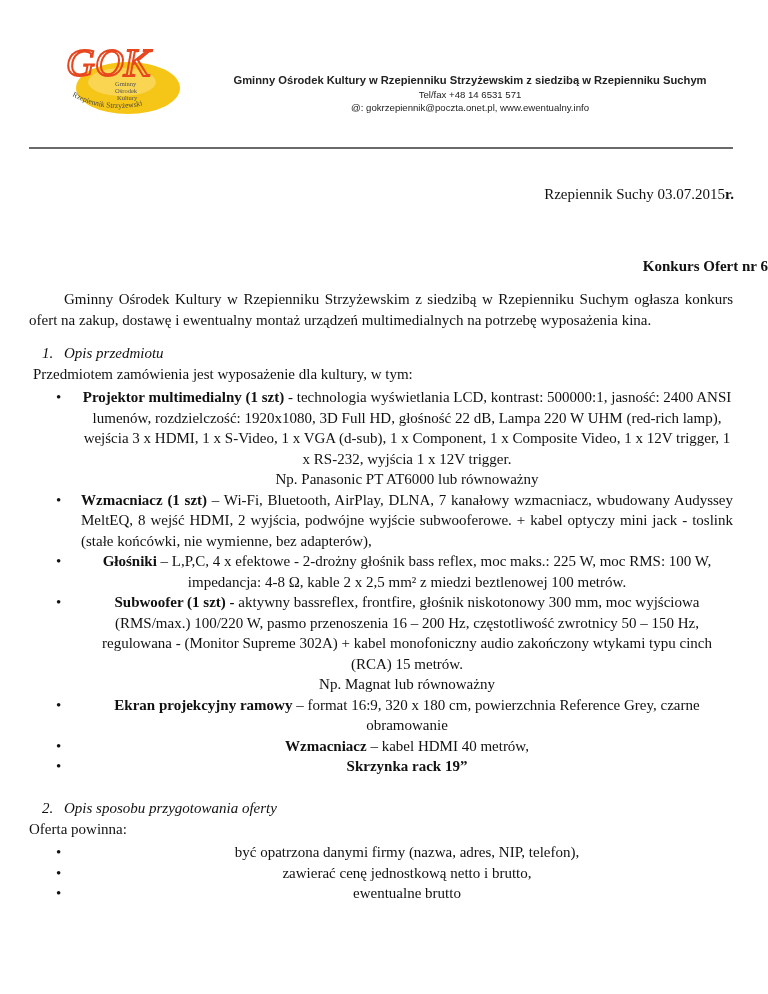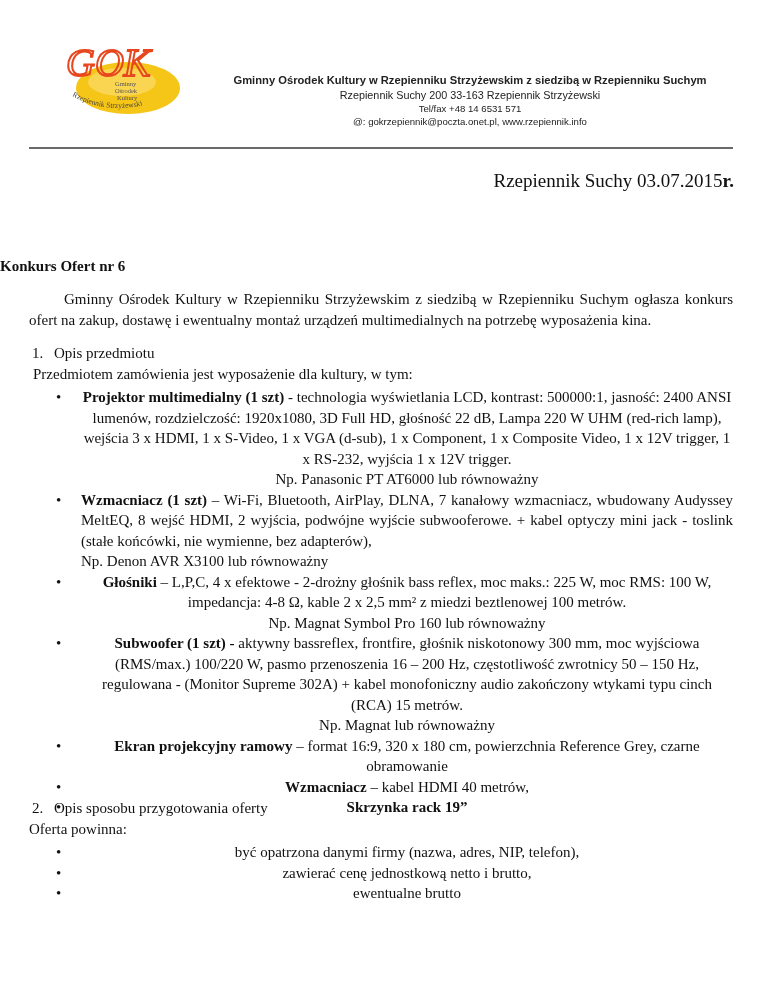--- a/index.html
+++ b/index.html
@@ -8,25 +8,25 @@
 
   
   .logo { position:absolute; left:60px; top:38px; width:130px; height:90px; }
   .letterhead { position:absolute; left:200px; top:73px; width:540px; text-align:center; font-family:"Liberation Sans", sans-serif; color:#222; }
   .letterhead .org { font-weight:bold; font-size:11.2px; line-height:15px; }
   .letterhead .l2 { font-size:10.8px; line-height:14px; }
   .letterhead .l3 { font-size:9.6px; line-height:13px; }
   .rule { position:absolute; left:29px; top:147px; width:704px; height:2px; background:#6a6a6a; }
 
   
-  .date { position:absolute; right:34px; top:170px; font-size:19px; }
-  .title { position:absolute; left:0; width:768px; top:258px; text-align:left; font-weight:bold; font-size:15px; }
+  .date { position:absolute; right:34px; top:186px; font-size:15px; }
+  .title { position:absolute; left:0; width:768px; top:258px; text-align:right; font-weight:bold; font-size:15px; }
   .intro { position:absolute; left:29px; top:289px; width:704px; font-size:15px; line-height:21px; text-align:justify; }
   .intro .indent { display:inline-block; width:35px; }
-  .sec-head { position:absolute; left:32px; font-size:15px; }
+  .sec-head { position:absolute; left:42px; font-size:15px;font-style:italic; }
   .sec-head .num { display:inline-block; width:22px; }
   .plain { position:absolute; left:33px; font-size:15px; }
 
   .items { position:absolute; left:42px; width:691px; font-size:15px; line-height:20.5px; }
   .item { position:relative; padding-left:39px; margin:0; }
   .item .bullet { position:absolute; left:14px; top:0; }
   .item .txt { text-align:center; }
   .item .txt.just { text-align:justify; }
   .b { font-weight:bold; }
   .np { display:block;font-family:Liberation Serif, serif; }
@@ -42,47 +42,46 @@
     <text x="55" y="48" font-family="Liberation Serif, serif" font-size="6.5" fill="#555">Gminny</text>
     <text x="55" y="55" font-family="Liberation Serif, serif" font-size="6.5" fill="#555">Ośrodek</text>
     <text x="57" y="62" font-family="Liberation Serif, serif" font-size="6.5" fill="#555">Kultury</text>
     <path id="arcpath" d="M12,58 Q55,82 112,58" fill="none"></path>
     <text font-family="Liberation Serif, serif" font-size="7.5" fill="#444"><textPath href="#arcpath">Rzepiennik Strzyżewski</textPath></text>
   </svg>
 </div>
 
 <div class="letterhead">
   <div class="org">Gminny Ośrodek Kultury w Rzepienniku Strzyżewskim z siedzibą w Rzepienniku Suchym</div>
-  <div class="l2">Rzepiennik Suchy 200 33-163 Rzepiennik Strzyżewski</div>
   <div class="l3">Tel/fax +48 14 6531 571</div>
-  <div class="l3">@: gokrzepiennik@poczta.onet.pl, www.rzepiennik.info</div>
+  <div class="l3">@: gokrzepiennik@poczta.onet.pl, www.ewentualny.info</div>
 </div>
 <div class="rule"></div>
 
 <div class="date serif"><span>Rzepiennik Suchy 03.07.2015</span><span class="b">r.</span></div>
 
 <div class="title serif">Konkurs Ofert nr 6</div>
 
 <div class="intro serif"><span class="indent"></span><span>Gminny Ośrodek Kultury w Rzepienniku Strzyżewskim z siedzibą w Rzepienniku Suchym ogłasza konkurs ofert na zakup, dostawę i ewentualny montaż urządzeń multimedialnych na potrzebę wyposażenia kina.</span></div>
 
 <div class="sec-head serif" style="top:345px;"><span class="num">1.</span><span>Opis przedmiotu</span></div>
 <div class="plain serif" style="top:366px;">Przedmiotem zamówienia jest wyposażenie dla kultury, w tym:</div>
 
 <div class="items serif" style="top:387px;">
   <div class="item">
     <span class="bullet">•</span>
     <div class="txt"><span class="b">Projektor multimedialny (1 szt)</span><span> - technologia wyświetlania LCD, kontrast: 500000:1,  jasność: 2400 ANSI lumenów, rozdzielczość: 1920x1080, 3D Full HD, głośność 22 dB, Lampa 220 W UHM (red-rich lamp),  wejścia 3 x HDMI, 1 x S-Video, 1 x VGA (d-sub), 1 x Component, 1 x Composite Video, 1 x 12V trigger, 1 x RS-232, wyjścia  1 x 12V trigger.</span><span class="np">Np. Panasonic PT AT6000 lub równoważny</span></div>
   </div>
   <div class="item">
     <span class="bullet">•</span>
-    <div class="txt just"><span class="b">Wzmacniacz (1 szt)</span><span> – Wi-Fi, Bluetooth, AirPlay, DLNA, 7 kanałowy wzmacniacz,  wbudowany Audyssey MeltEQ, 8 wejść HDMI, 2 wyjścia, podwójne wyjście subwooferowe. + kabel optyczy mini jack - toslink (stałe końcówki, nie wymienne, bez adapterów),</span><span class="np">Np. Denon AVR X3100 lub równoważny</span></div>
+    <div class="txt just"><span class="b">Wzmacniacz (1 szt)</span><span> – Wi-Fi, Bluetooth, AirPlay, DLNA, 7 kanałowy wzmacniacz,  wbudowany Audyssey MeltEQ, 8 wejść HDMI, 2 wyjścia, podwójne wyjście subwooferowe. + kabel optyczy mini jack - toslink (stałe końcówki, nie wymienne, bez adapterów),</span></div>
   </div>
   <div class="item">
     <span class="bullet">•</span>
-    <div class="txt"><span class="b">Głośniki</span><span> – L,P,C, 4 x efektowe - 2-drożny głośnik bass reflex, moc maks.: 225 W, moc RMS: 100 W, impedancja: 4-8 Ω,  kable 2 x 2,5 mm² z miedzi beztlenowej 100 metrów.</span><span class="np">Np. Magnat Symbol Pro 160 lub równoważny</span></div>
+    <div class="txt"><span class="b">Głośniki</span><span> – L,P,C, 4 x efektowe - 2-drożny głośnik bass reflex, moc maks.: 225 W, moc RMS: 100 W, impedancja: 4-8 Ω,  kable 2 x 2,5 mm² z miedzi beztlenowej 100 metrów.</span></div>
   </div>
   <div class="item">
     <span class="bullet">•</span>
     <div class="txt"><span class="b">Subwoofer  (1 szt) -</span><span> aktywny bassreflex, frontfire, głośnik niskotonowy 300 mm, moc wyjściowa (RMS/max.) 100/220 W, pasmo przenoszenia 16 – 200 Hz,  częstotliwość zwrotnicy 50 – 150 Hz, regulowana - (Monitor Supreme 302A) + kabel monofoniczny audio zakończony wtykami typu cinch (RCA) 15 metrów.</span><span class="np">Np. Magnat lub równoważny</span></div>
   </div>
   <div class="item">
     <span class="bullet">•</span>
     <div class="txt"><span class="b">Ekran projekcyjny ramowy</span><span> – format 16:9, 320 x 180 cm, powierzchnia Reference Grey, czarne obramowanie</span></div>
   </div>
   <div class="item">

